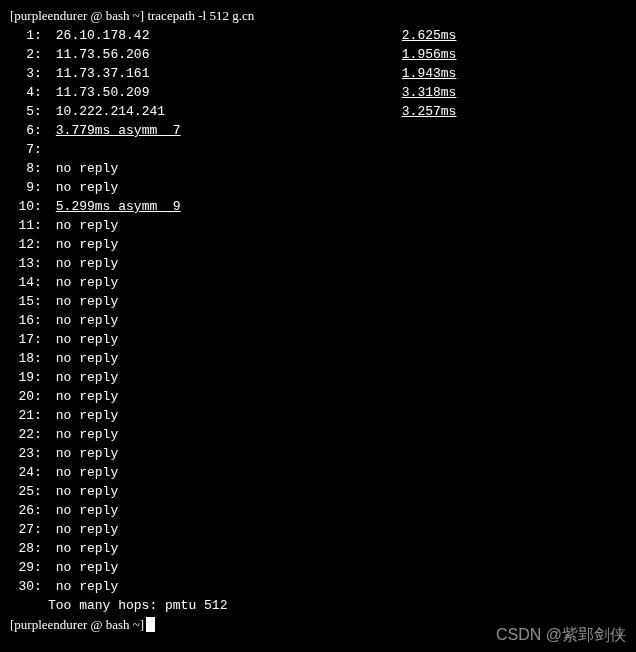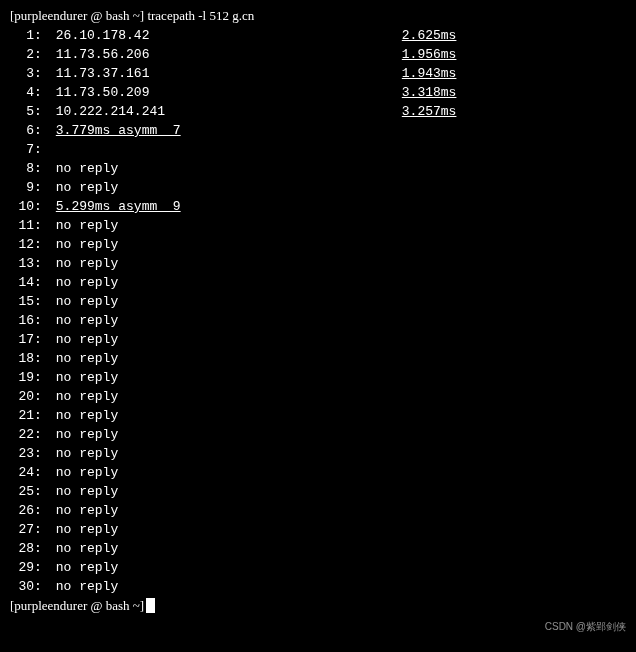--- a/index.html
+++ b/index.html
@@ -55,23 +55,23 @@
     .cursor {
       display: inline-block;
       width: 9px;
       height: 15px;
       background: #ffffff;
       vertical-align: text-bottom;
       margin-left: 2px;
     }
     .watermark {
       position: absolute;
-      bottom: 16px;
+      bottom: 8px;
       right: 10px;
-      font-size: 10px;
+      font-size: 16px;
       color: rgba(255,255,255,0.55);
       font-family: sans-serif;
     }
   </style>
 </head>
 <body>
 
 <div id="terminal">
 
   <div class="prompt-line"><span>[purpleendurer @ bash ~]</span> <span>tracepath -l 512 g.cn</span></div>
@@ -102,20 +102,20 @@
       <div class="line"><span class="hop-num">23</span><span class="colon">:</span><span class="gap"></span><span class="host">no reply</span><span class="rtt"></span></div>
       <div class="line"><span class="hop-num">24</span><span class="colon">:</span><span class="gap"></span><span class="host">no reply</span><span class="rtt"></span></div>
       <div class="line"><span class="hop-num">25</span><span class="colon">:</span><span class="gap"></span><span class="host">no reply</span><span class="rtt"></span></div>
       <div class="line"><span class="hop-num">26</span><span class="colon">:</span><span class="gap"></span><span class="host">no reply</span><span class="rtt"></span></div>
       <div class="line"><span class="hop-num">27</span><span class="colon">:</span><span class="gap"></span><span class="host">no reply</span><span class="rtt"></span></div>
       <div class="line"><span class="hop-num">28</span><span class="colon">:</span><span class="gap"></span><span class="host">no reply</span><span class="rtt"></span></div>
       <div class="line"><span class="hop-num">29</span><span class="colon">:</span><span class="gap"></span><span class="host">no reply</span><span class="rtt"></span></div>
       <div class="line"><span class="hop-num">30</span><span class="colon">:</span><span class="gap"></span><span class="host">no reply</span><span class="rtt"></span></div>
     </div>
 
-  <div class="line"><span class="msg-indent"></span></div>
+  <div class="line"><span class="msg-indent"></span><span>Too many hops: pmtu 512</span></div>
   <div class="line"><span class="msg-indent"></span></div>
 
   <div class="prompt-line"><span>[purpleendurer @ bash ~]</span><span class="cursor"></span></div>
 
 </div>
 
 <div class="watermark">CSDN @紫郢剑侠</div>
 
 </body></html>

